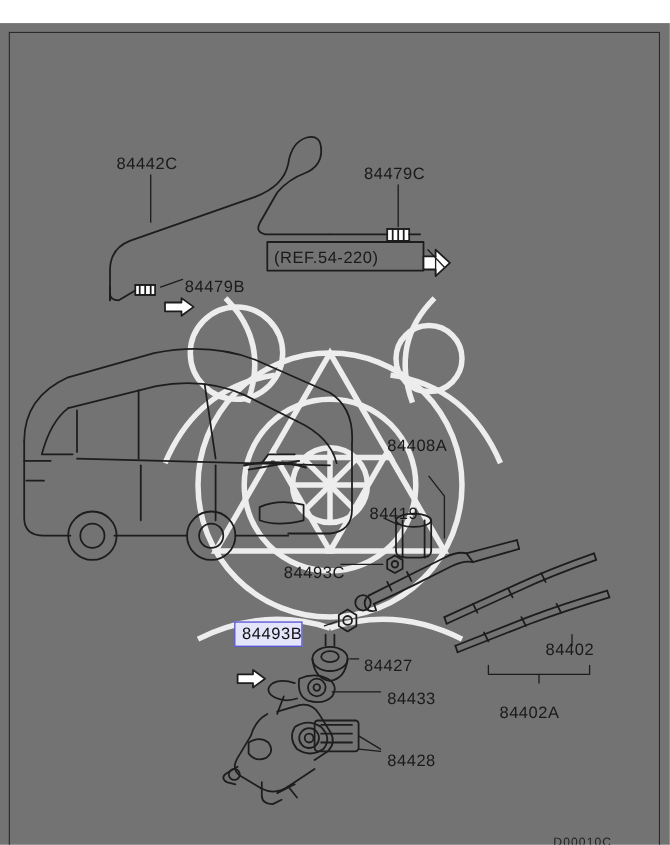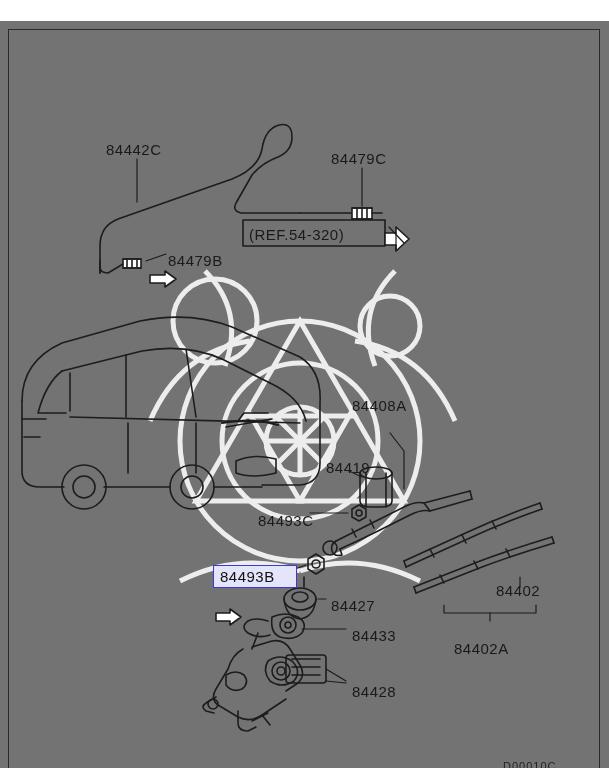--- a/index.html
+++ b/index.html
@@ -215,27 +215,27 @@
       <path d="M252 700 L268 692"></path>
       <path d="M262 694 L270 704"></path>
 
       <path d="M326 660 L346 662" stroke-width="1.2"></path>
     </g>
   </svg>
 
   <div class="lbl" style="left:106px; top:120px;">84442C</div>
   <div class="lbl" style="left:331px; top:129px;">84479C</div>
   <div class="lbl" style="left:168px; top:231px;">84479B</div>
-  <div class="lbl" style="left:249px; top:205px;">(REF.54-320)</div>
+  <div class="lbl" style="left:249px; top:205px;">(REF.54-220)</div>
   <div class="lbl" style="left:352px; top:376px;">84408A</div>
-  <div class="lbl" style="left:326px; top:438px;">84419</div>
+  <div class="lbl" style="left:336px; top:438px;">84419</div>
   <div class="lbl" style="left:258px; top:491px;">84493C</div>
   <div class="lbl" style="left:496px; top:561px;">84402</div>
   <div class="lbl" style="left:454px; top:619px;">84402A</div>
   <div class="lbl" style="left:331px; top:576px;">84427</div>
   <div class="lbl" style="left:352px; top:606px;">84433</div>
   <div class="lbl" style="left:352px; top:662px;text-align:center;">84428</div>
 
-  <div class="highlight" style="left:213px; top:544px; width:84px; height:23px;">84493B</div>
+  <div class="highlight" style="left:213px; top:544px; width:62px; height:23px;">84493B</div>
 
   <div class="lbl code" style="left:503px; top:739px;">D00010C</div>
 
 </div>
 
 </body></html>

